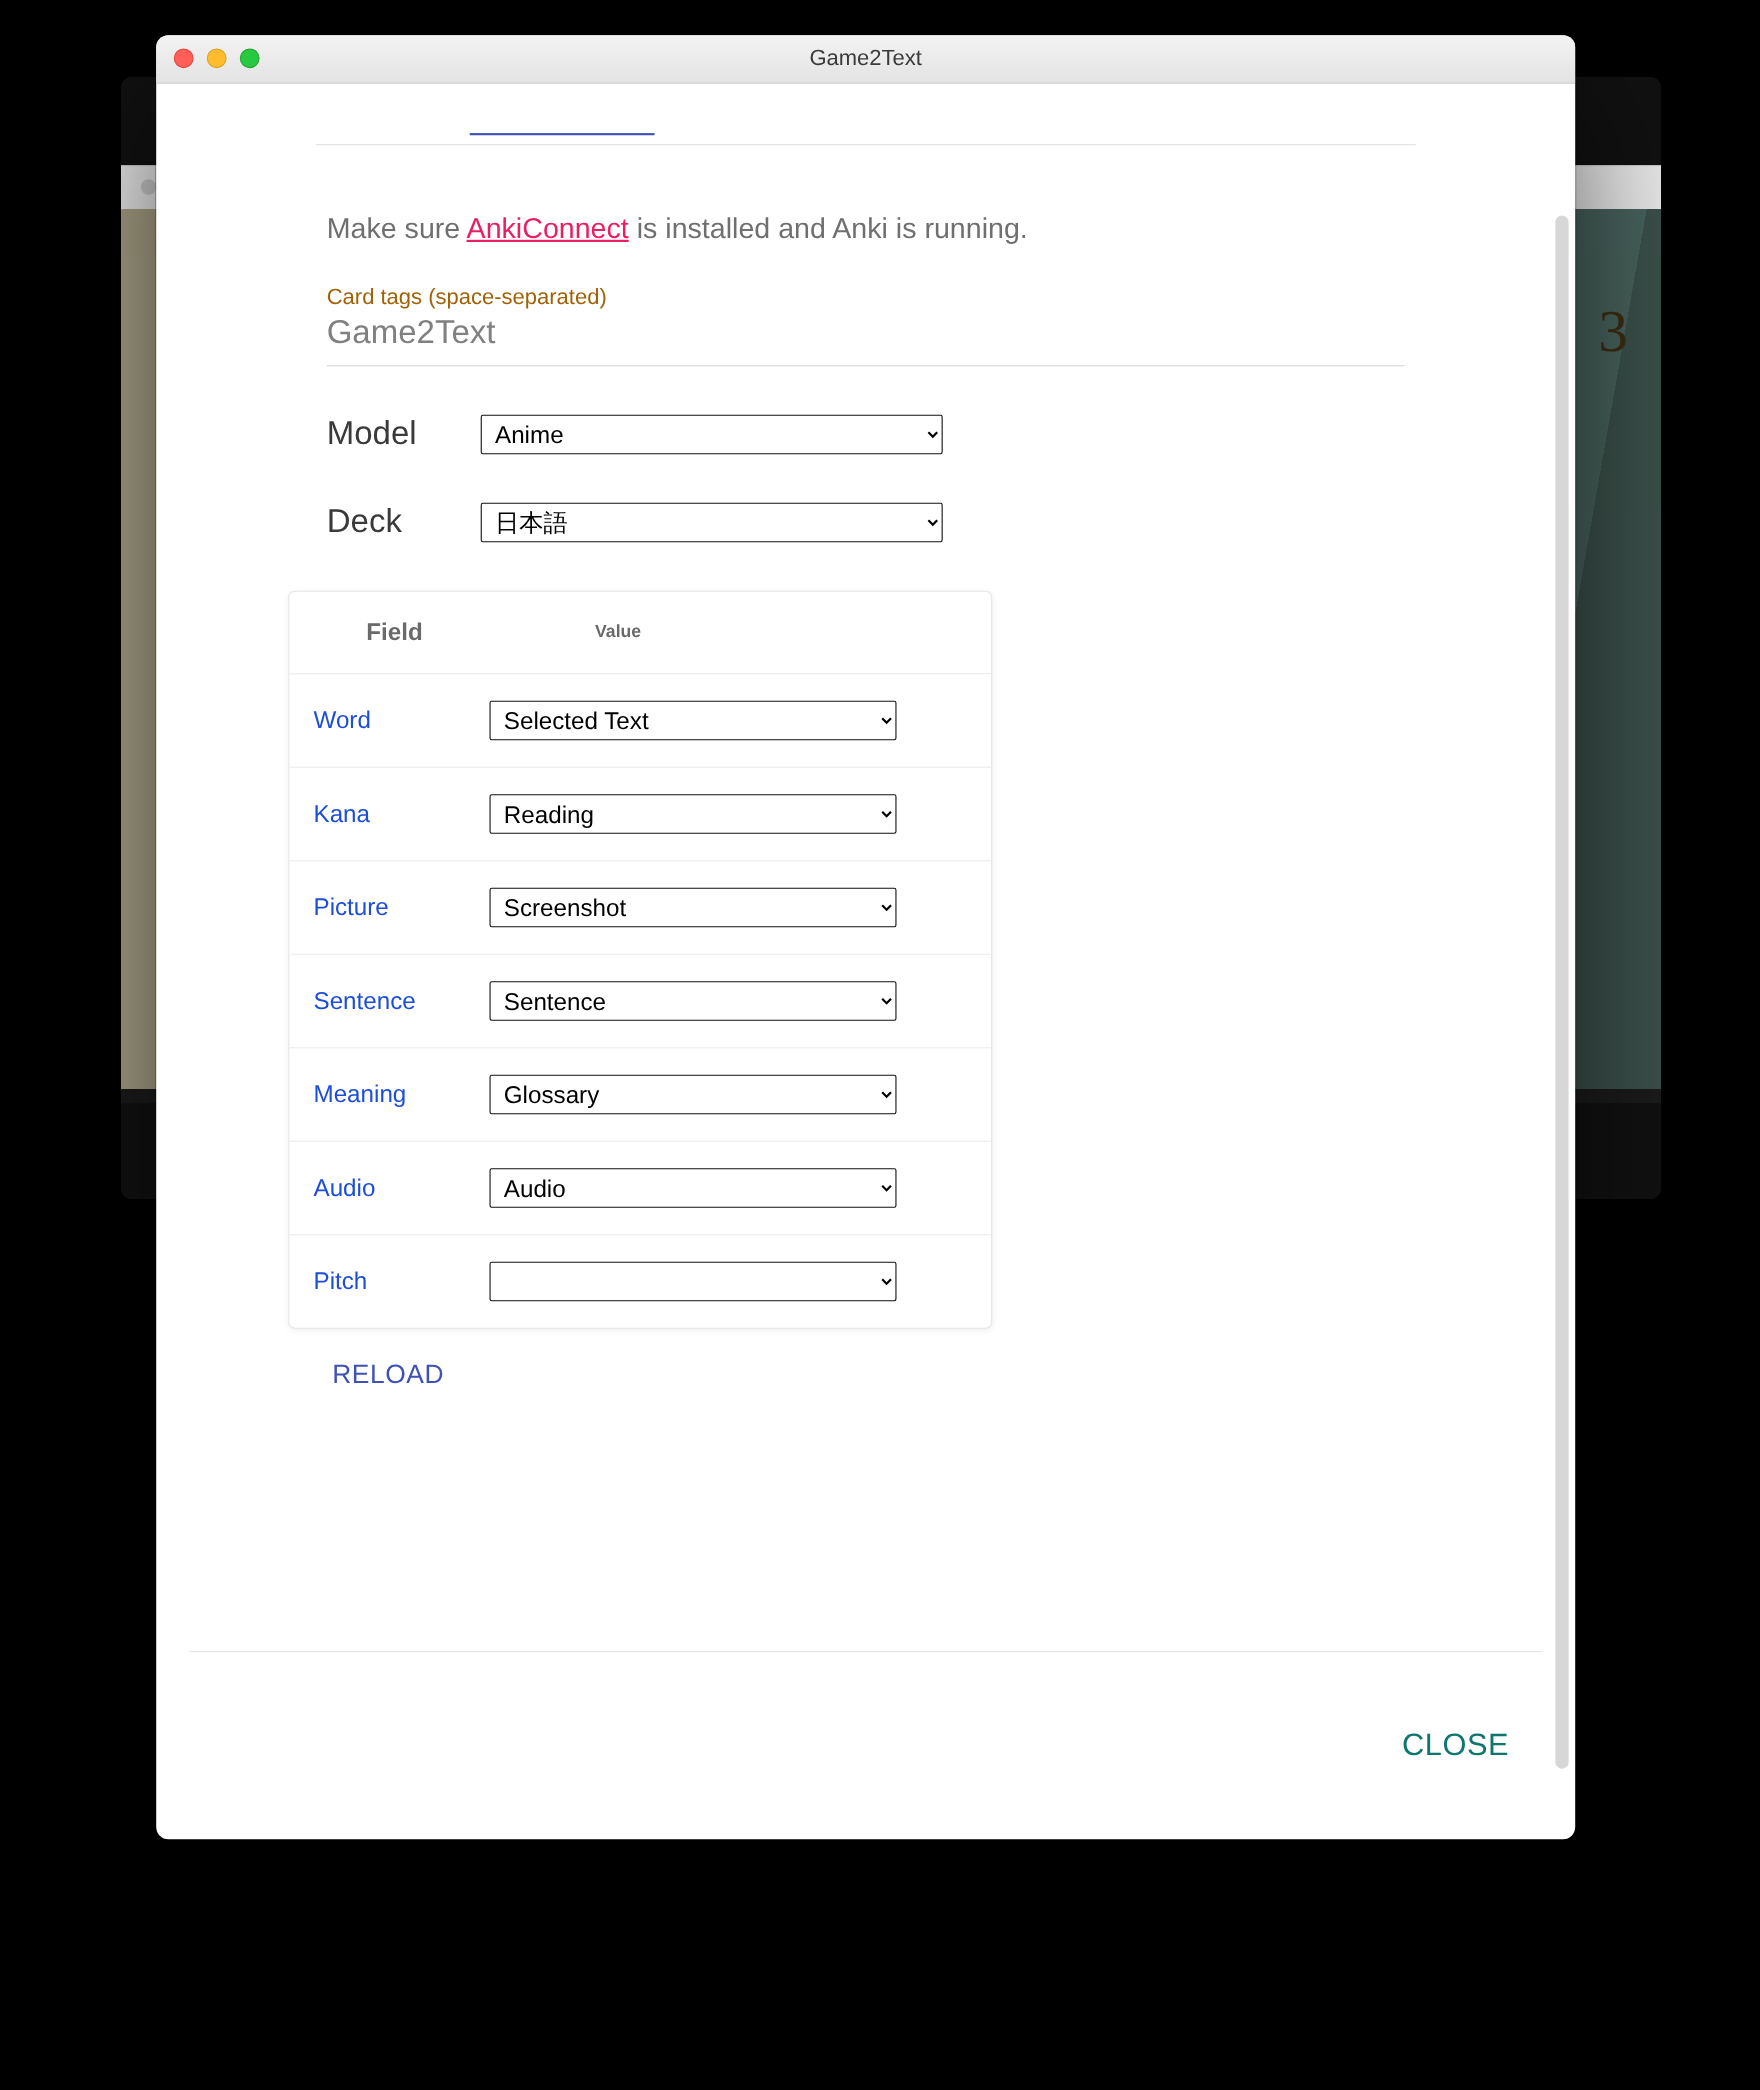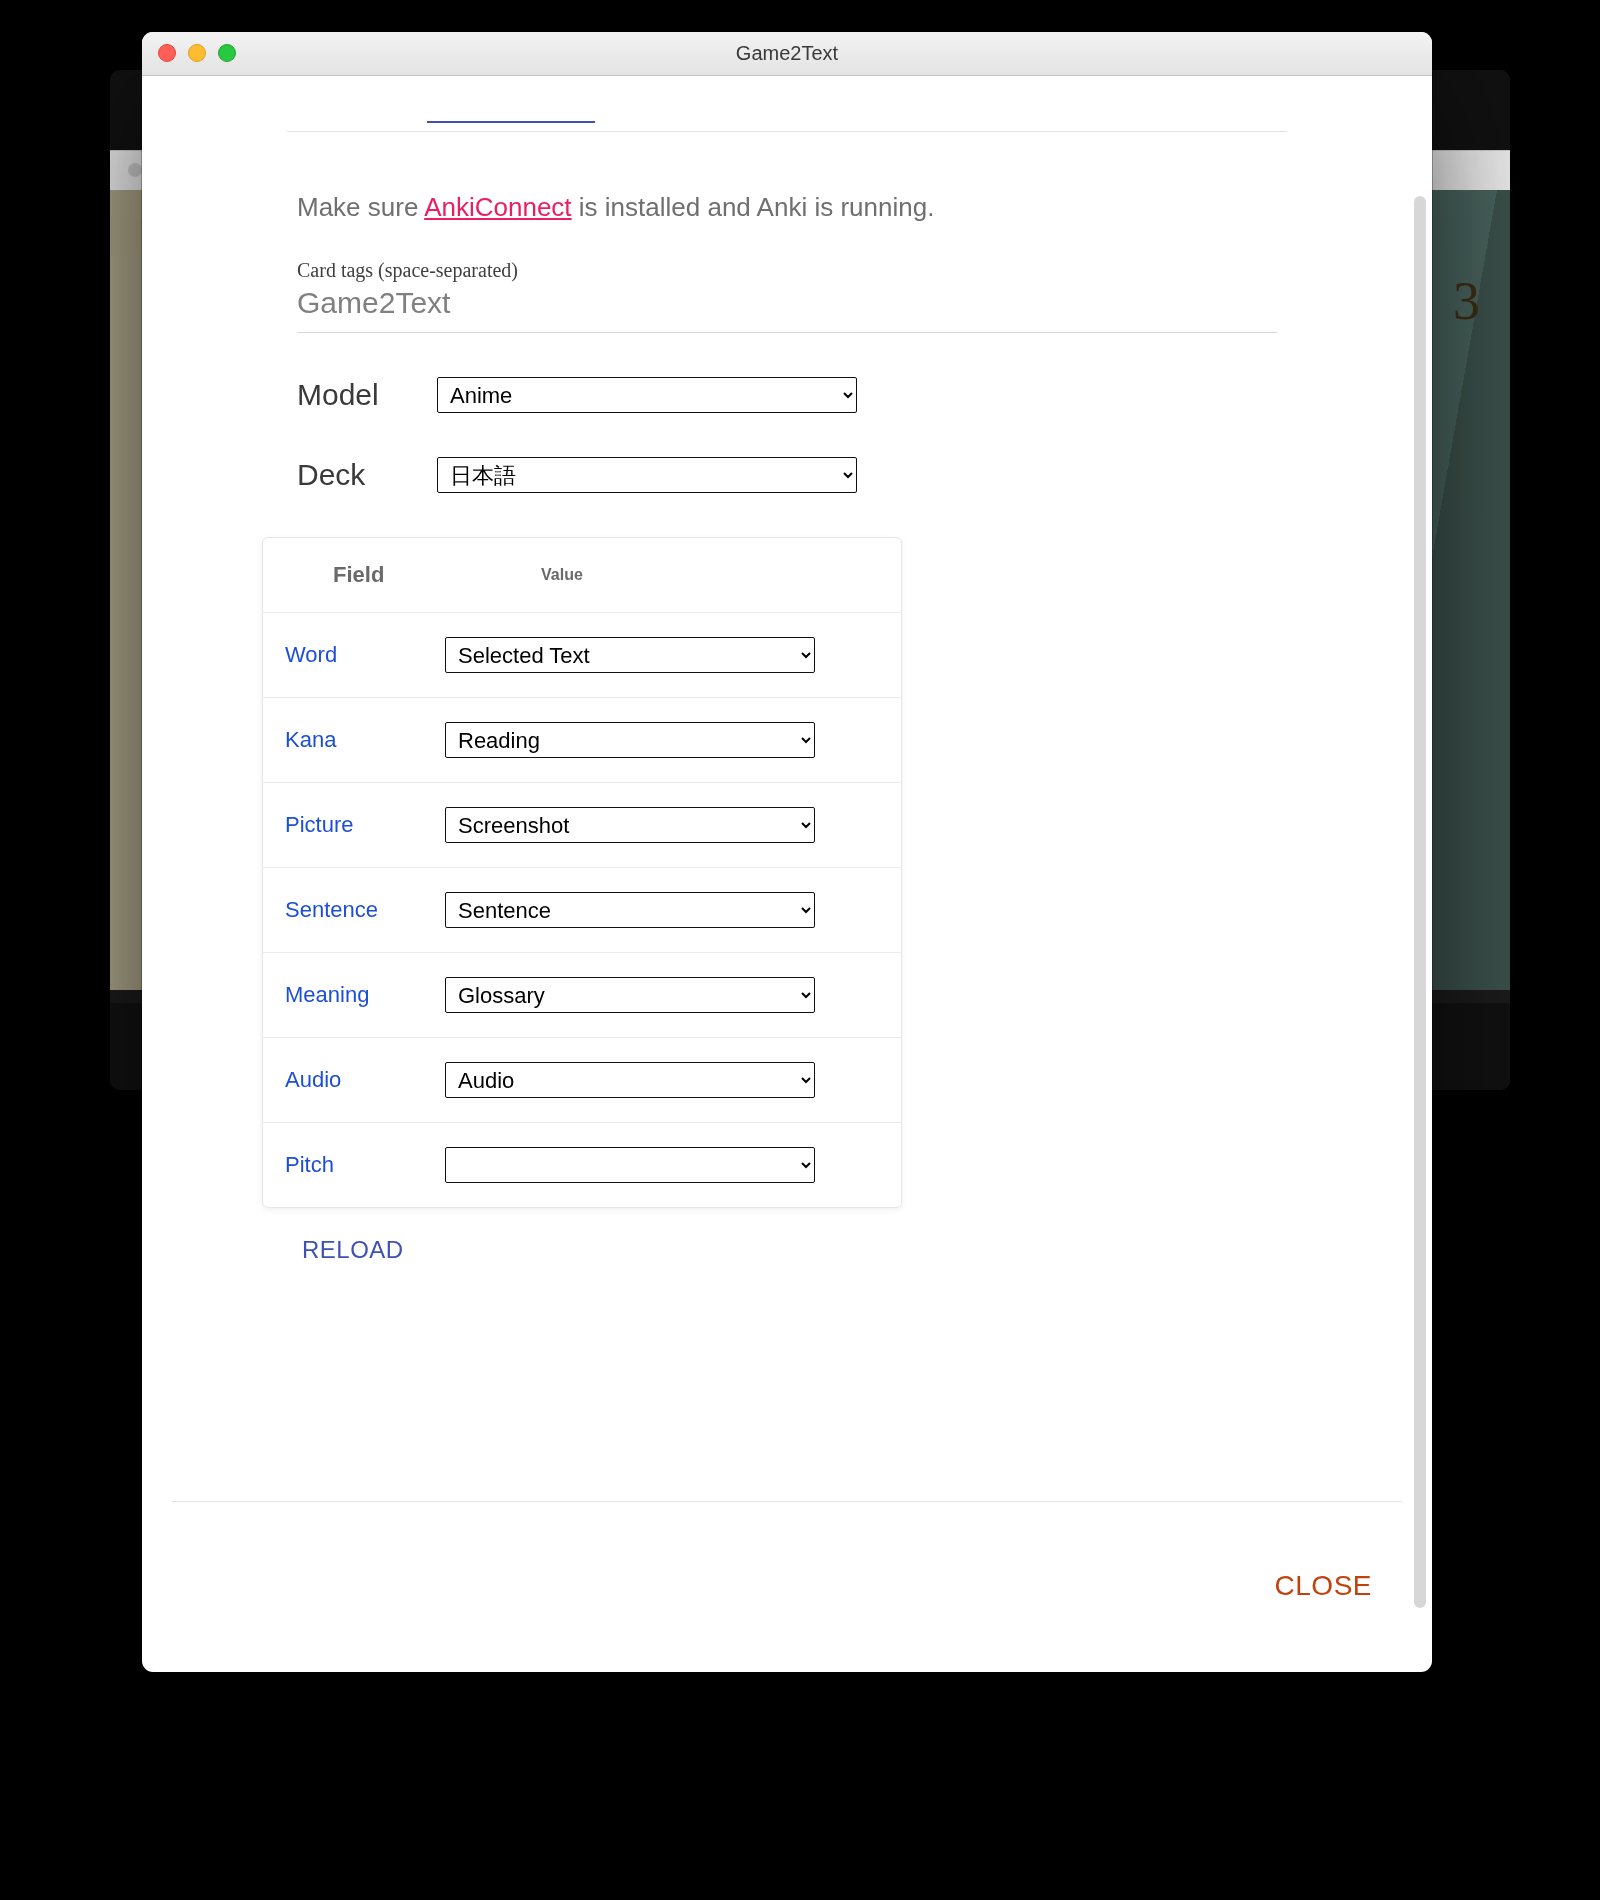--- a/index.html
+++ b/index.html
@@ -94,21 +94,21 @@
   .tab.cut { clip-path: inset(60% 0 0 0); }
   .tab.active::after{
     content:""; position:absolute; left:-20px; right:-20px; bottom:-2px;
     height:4px; background:#3f51b5;
   }
 
   .instruction { margin: 60px 95px 0; font-size:26px; color:#6f6f6f; }
   .instruction a { color:#e91e63; text-decoration:underline; }
 
   .tags-block { margin: 36px 95px 0; border-bottom:1px solid #d7d7d7; padding-bottom:12px;}
-  .tags-label { color:#404040; font-size:20px;font-family:Liberation Serif, serif; }
+  .tags-label { color:#a16207; font-size:20px; }
   .tags-value { color:#808080; font-size:30px; margin-top:4px;}
 
   .kv { display:flex; align-items:center; margin: 44px 95px 0; gap:40px;}
   .kv-label { font-size:30px; color:#3a3a3a; width:100px;}
   .kv select, .tbl select {
     border:1px solid #111; background:#fff; font-size:22px; height:36px;
     padding: 2px 8px; border-radius:2px;
   }
   .kv select { width:420px; }
 
@@ -128,21 +128,21 @@
 
   .reload {
     display:inline-block; margin: 28px 0 0 100px;
     color:#3f51b5; font-size:24px; font-weight:500; letter-spacing:.5px;
     cursor:pointer; background:none; border:none;
   }
 
   .footer-sep { position:absolute; left:30px; right:30px; bottom:170px; height:1px; background:#e3e3e3;}
   .close-btn {
     position:absolute; right:60px; bottom:70px;
-    font-size:28px; color:#c2410c; letter-spacing:.5px;
+    font-size:28px; color:#0f766e; letter-spacing:.5px;
     background:none; border:none; cursor:pointer; font-weight:500;
   }
 
   .scrollbar {
     position:absolute; right:6px; top:80px; bottom:24px; width:12px;
     background: transparent;
   }
   .scrollbar .thumb { position:absolute; left:0; right:0; top:40px; bottom:40px;
     background:#d7d7d7; border-radius:6px;}
 </style>

